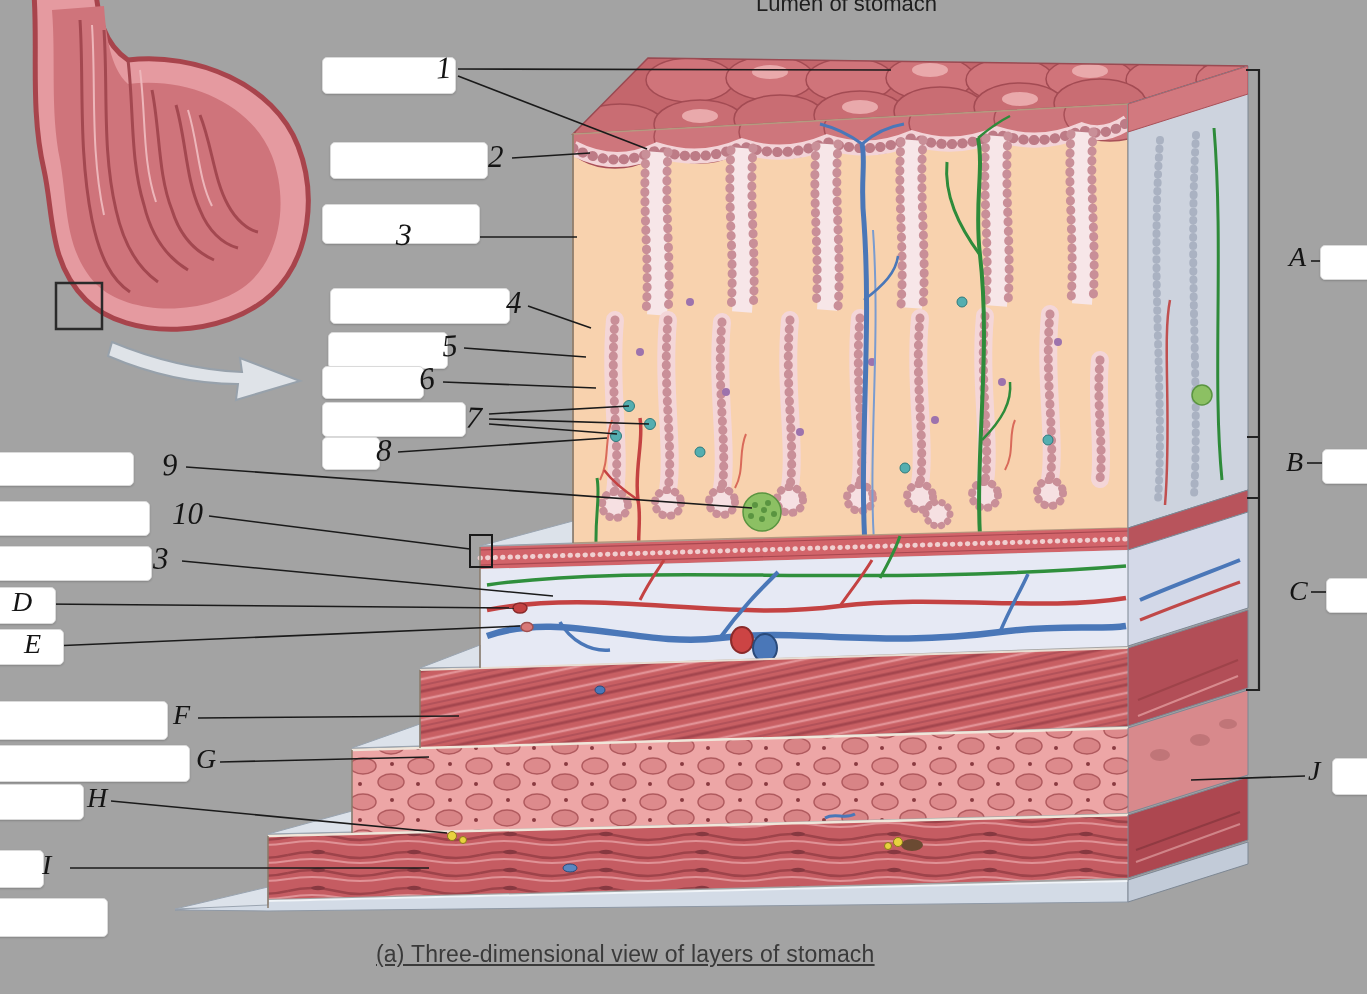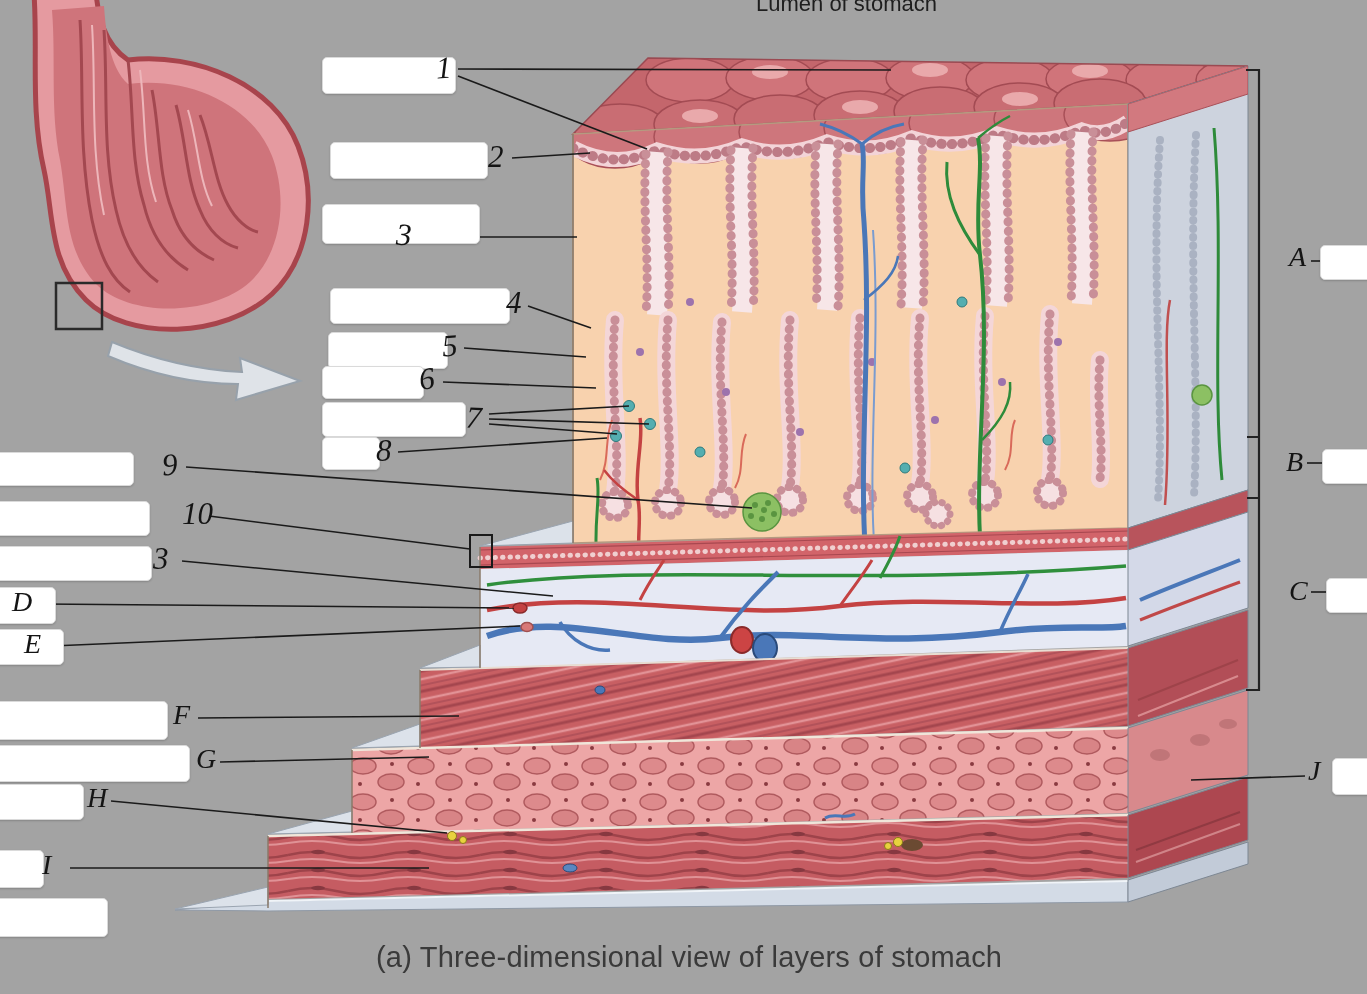--- a/index.html
+++ b/index.html
@@ -7,21 +7,21 @@
          font-family:"Liberation Sans",sans-serif;padding-left:45px;}
   .art{position:absolute;left:0;top:0;width:1367px;height:994px;}
   .blank{position:absolute;background:#ffffff;border:1.5px solid #dadada;border-radius:5px;
          box-shadow:0 1px 2px rgba(0,0,0,.18);}
   .num,.let{position:absolute;font-family:"Liberation Serif",serif;font-style:italic;
          color:#141414;line-height:1;z-index:6;}
   .num{font-size:31px;}
   .let{font-size:28px;}
   .blank{z-index:4;}
   .lumen{position:absolute;font-size:22px;color:#1e1e1e;z-index:6;white-space:nowrap;}
-  .caption{position:absolute;font-size:29px;color:#3a3a3a;letter-spacing:.2px;z-index:6;white-space:nowrap;}
+  .caption{position:absolute;font-size:23px;color:#3a3a3a;letter-spacing:.2px;z-index:6;white-space:nowrap;text-decoration:underline;}
 </style>
 </head>
 <body>
 
 <div class="stage">
 
 <svg class="art" viewBox="0 0 1367 994">
   <defs>
     <clipPath id="clipTop">
           <polygon points="573,134 648,58 1248,66 1128,104"></polygon>
@@ -399,21 +399,21 @@
 
 <div class="num" style="left:436px; top:52px;  transform:rotate(-3deg);">1</div>
 <div class="num" style="left:488px; top:141px;">2</div>
 <div class="num" style="left:396px; top:219px; transform:rotate(2deg);">3</div>
 <div class="num" style="left:506px; top:287px;">4</div>
 <div class="num" style="left:442px; top:330px; transform:rotate(-4deg);">5</div>
 <div class="num" style="left:419px; top:363px; transform:rotate(-8deg);">6</div>
 <div class="num" style="left:466px; top:402px; transform:rotate(3deg);">7</div>
 <div class="num" style="left:376px; top:435px;">8</div>
 <div class="num" style="left:162px; top:449px; transform:rotate(-4deg);">9</div>
-<div class="num" style="left:182px; top:498px;text-align:right;">10</div>
+<div class="num" style="left:172px; top:498px;text-align:right;">10</div>
 <div class="num" style="left:153px; top:543px;">3</div>
 
 <div class="let" style="left:1289px; top:243px;">A</div>
 <div class="let" style="left:1286px; top:448px;">B</div>
 <div class="let" style="left:1289px; top:577px;">C</div>
 <div class="let" style="left:12px;   top:588px;">D</div>
 <div class="let" style="left:24px;   top:630px;">E</div>
 <div class="let" style="left:173px;  top:701px;">F</div>
 <div class="let" style="left:196px;  top:745px;">G</div>
 <div class="let" style="left:87px;   top:784px;">H</div>

